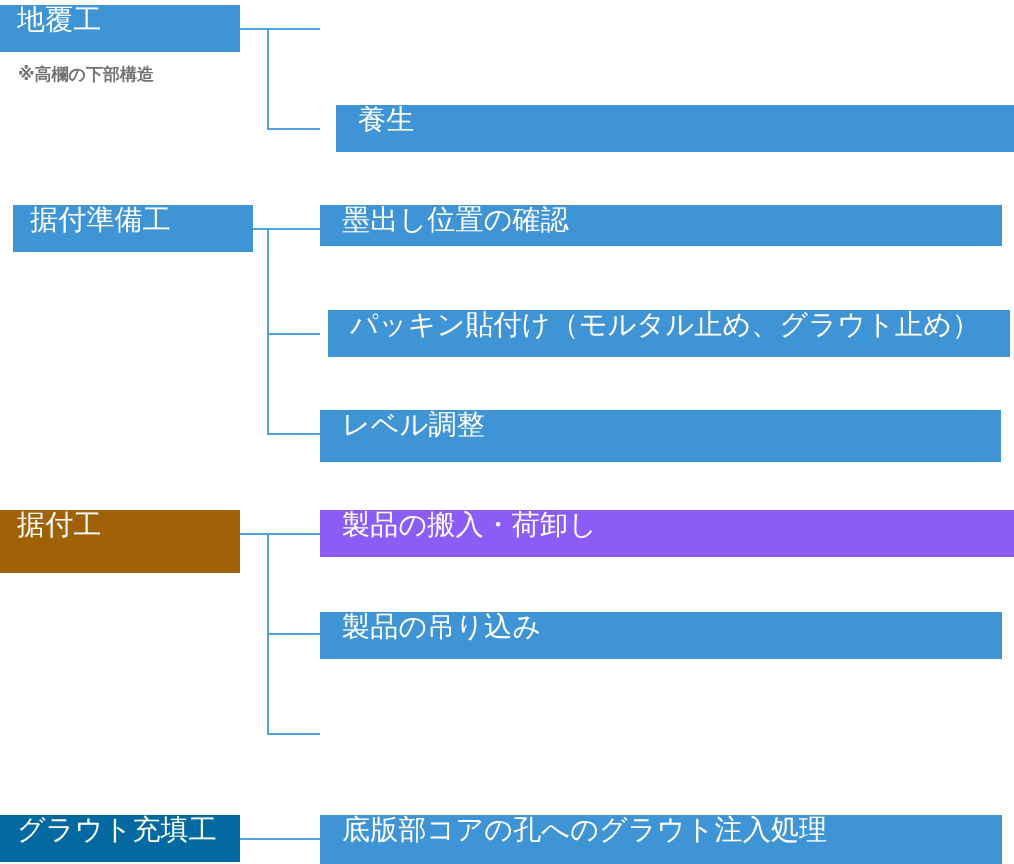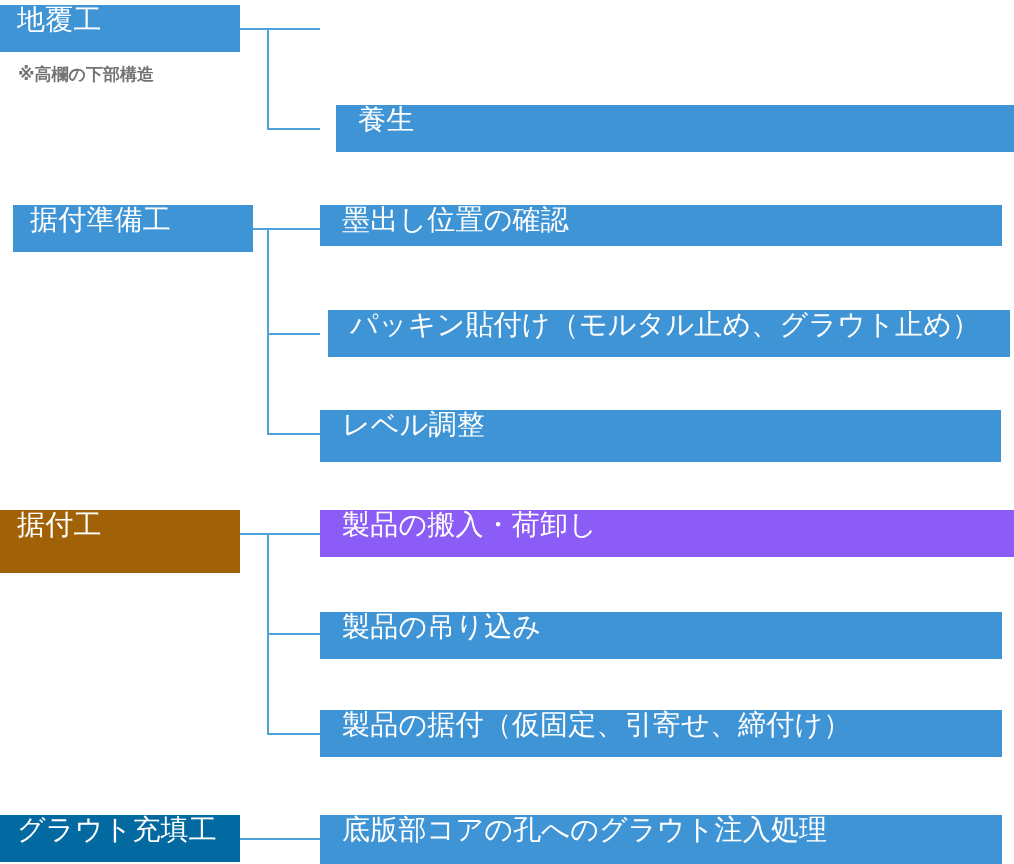--- a/index.html
+++ b/index.html
@@ -94,23 +94,20 @@
     <div class="conn v" style="left: 267px; top: 532.5px; height: 202px; background: rgb(78, 163, 221);"></div>
     <div class="conn h" style="left: 267px; top: 532.5px; width: 53px; background: rgb(78, 163, 221);"></div>
     <div class="node right" style="left: 320px; top: 510px; width: 748px; height: 47px; background: #8b5cf6;">
       <span>製品の搬入・荷卸し</span>
     </div>
     <div class="conn h" style="left: 267px; top: 632.5px; width: 53px; background: rgb(78, 163, 221);"></div>
     <div class="node right" style="left: 320px; top: 612px; width: 682px; height: 47px; background: rgb(63, 148, 214);">
       <span>製品の吊り込み</span>
     </div>
     <div class="conn h" style="left: 267px; top: 732.5px; width: 53px; background: rgb(78, 163, 221);"></div>
-    <div class="node right" style="left: 320px; top: 710px; width: 682px; height: 47px; background: rgb(63, 148, 214);">
-      <span>製品の据付（仮固定、引寄せ、締付け）</span>
-    </div>
     <div class="node left" style="left: 0px; top: 815px; width: 240px; height: 47px; background: #0369a1;">
       <span>グラウト充填工</span>
     </div>
     <div class="conn h" style="left: 240px; top: 837.5px; width: 29px; background: rgb(78, 163, 221);"></div>
     <div class="conn h" style="left: 267px; top: 837.5px; width: 53px; background: rgb(78, 163, 221);"></div>
     <div class="node right" style="left: 320px; top: 815px; width: 682px; height: 56px; background: rgb(63, 148, 214);">
       <span>底版部コアの孔へのグラウト注入処理</span>
     </div>
   </div>
 

